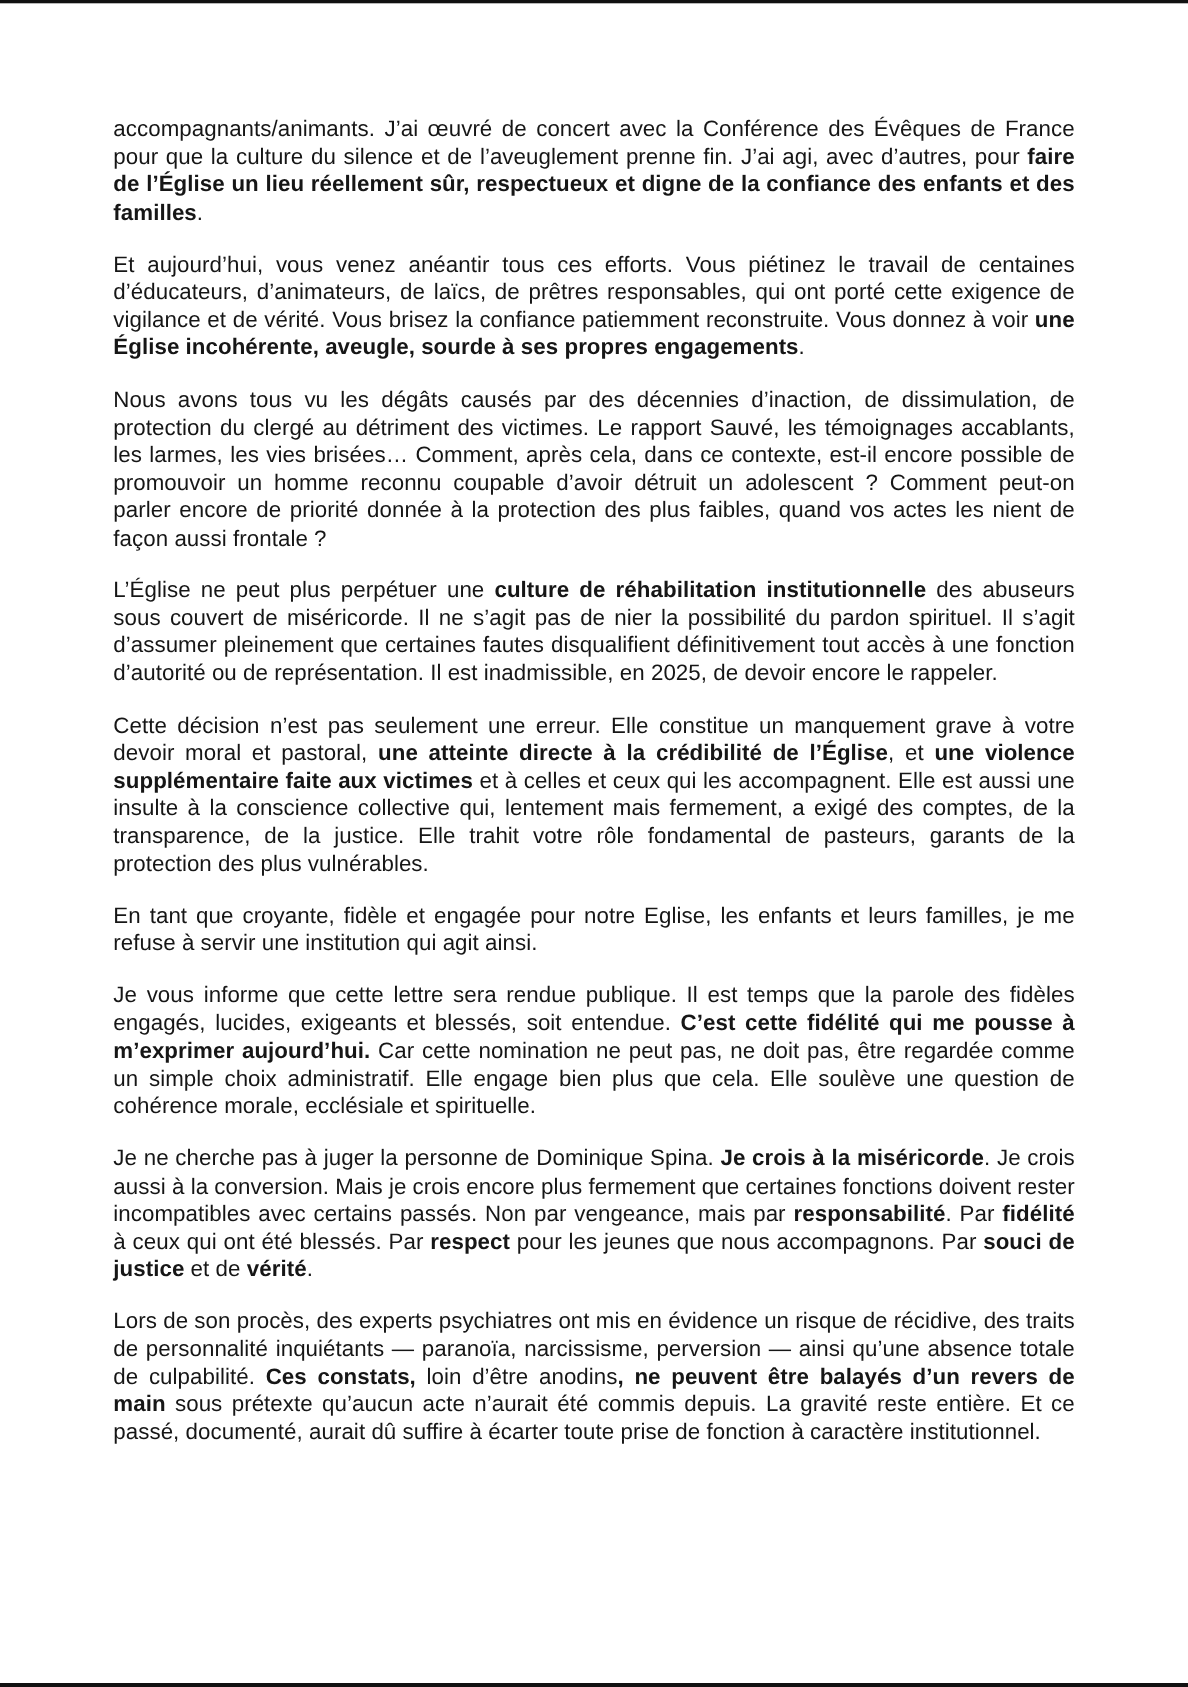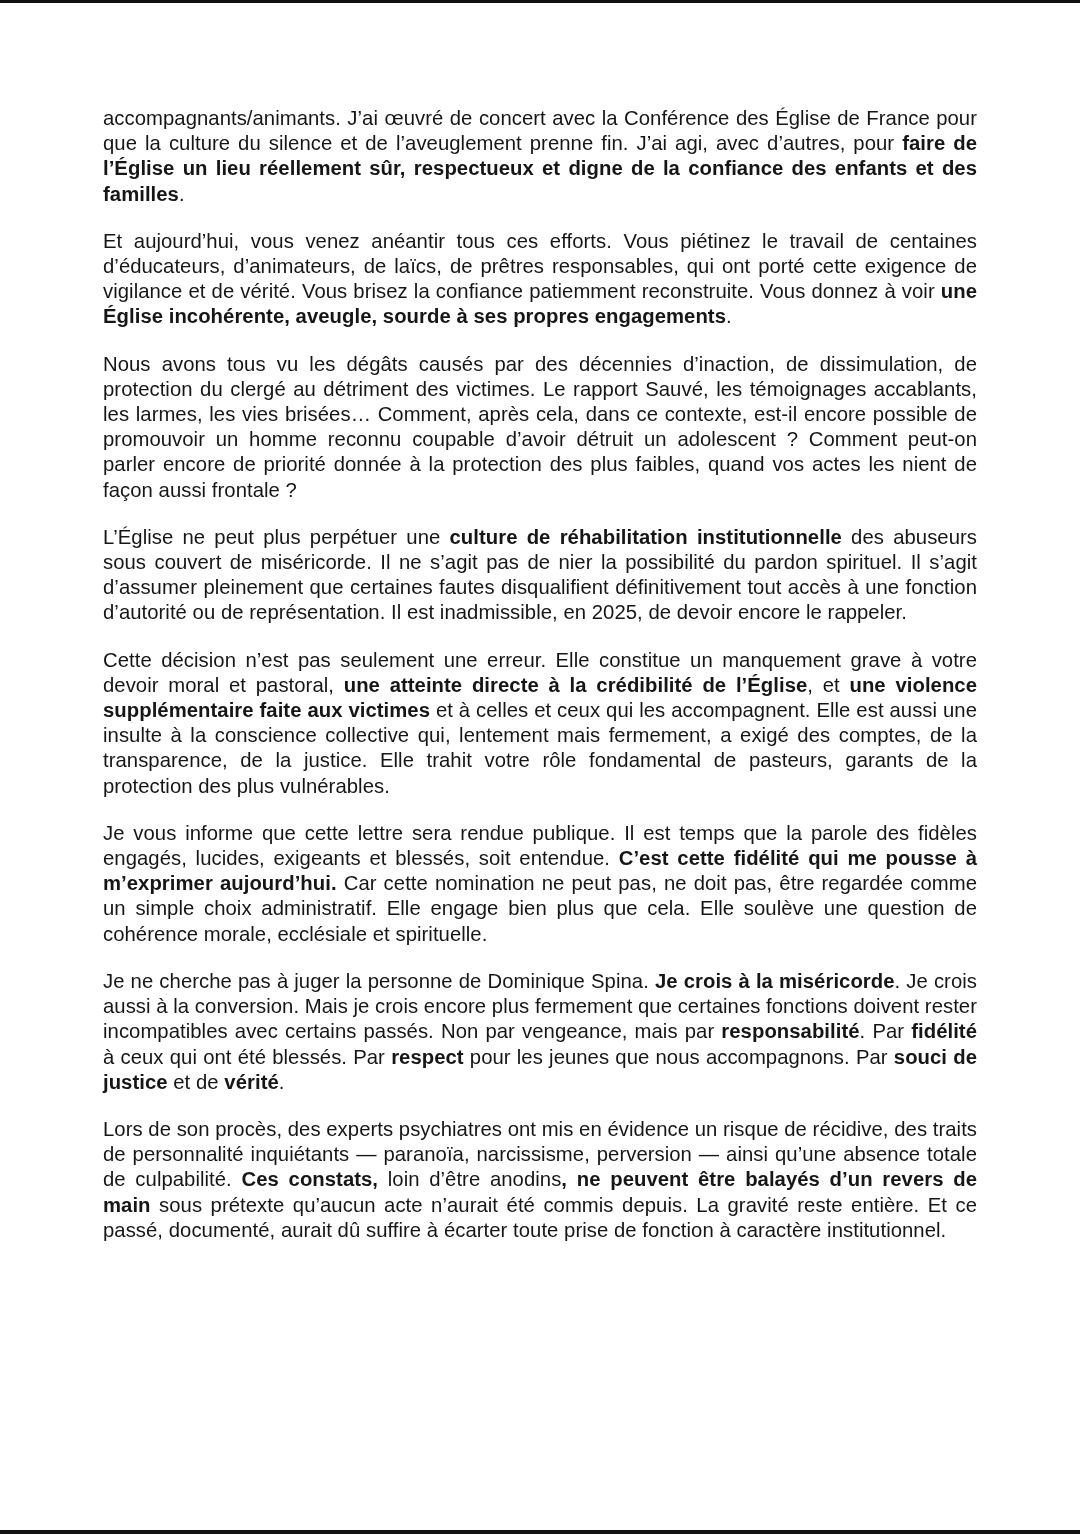--- a/index.html
+++ b/index.html
@@ -45,23 +45,24 @@
     .para b {
       font-weight: bold;
     }
   </style>
 </head>
 <body>
 
 <div class="top-bar"></div>
 
 <div class="page">
-  <p class="para"><span>accompagnants/animants. J’ai œuvré de concert avec la Conférence des Église de France pour que la culture du silence et de l’aveuglement prenne fin. J’ai agi, avec d’autres, pour </span><b>faire de l’Église un lieu réellement sûr, respectueux et digne de la confiance des enfants et des familles</b><span>.</span></p>
+  <p class="para"><span>accompagnants/animants. J’ai œuvré de concert avec la Conférence des Évêques de France pour que la culture du silence et de l’aveuglement prenne fin. J’ai agi, avec d’autres, pour </span><b>faire de l’Église un lieu réellement sûr, respectueux et digne de la confiance des enfants et des familles</b><span>.</span></p>
   <p class="para"><span>Et aujourd’hui, vous venez anéantir tous ces efforts. Vous piétinez le travail de centaines d’éducateurs, d’animateurs, de laïcs, de prêtres responsables, qui ont porté cette exigence de vigilance et de vérité. Vous brisez la confiance patiemment reconstruite. Vous donnez à voir </span><b>une Église incohérente, aveugle, sourde à ses propres engagements</b><span>.</span></p>
   <p class="para"><span>Nous avons tous vu les dégâts causés par des décennies d’inaction, de dissimulation, de protection du clergé au détriment des victimes. Le rapport Sauvé, les témoignages accablants, les larmes, les vies brisées… Comment, après cela, dans ce contexte, est-il encore possible de promouvoir un homme reconnu coupable d’avoir détruit un adolescent ? Comment peut-on parler encore de priorité donnée à la protection des plus faibles, quand vos actes les nient de façon aussi frontale ?</span></p>
   <p class="para"><span>L’Église ne peut plus perpétuer une </span><b>culture de réhabilitation institutionnelle</b><span> des abuseurs sous couvert de miséricorde. Il ne s’agit pas de nier la possibilité du pardon spirituel. Il s’agit d’assumer pleinement que certaines fautes disqualifient définitivement tout accès à une fonction d’autorité ou de représentation. Il est inadmissible, en 2025, de devoir encore le rappeler.</span></p>
   <p class="para"><span>Cette décision n’est pas seulement une erreur. Elle constitue un manquement grave à votre devoir moral et pastoral, </span><b>une atteinte directe à la crédibilité de l’Église</b><span>, et </span><b>une violence supplémentaire faite aux victimes</b><span> et à celles et ceux qui les accompagnent. Elle est aussi une insulte à la conscience collective qui, lentement mais fermement, a exigé des comptes, de la transparence, de la justice. Elle trahit votre rôle fondamental de pasteurs, garants de la protection des plus vulnérables.</span></p>
+  <p class="para"><span>En tant que croyante, fidèle et engagée pour notre Eglise, les enfants et leurs familles, je me refuse à servir une institution qui agit ainsi.</span></p>
   <p class="para"><span>Je vous informe que cette lettre sera rendue publique. Il est temps que la parole des fidèles engagés, lucides, exigeants et blessés, soit entendue. </span><b>C’est cette fidélité qui me pousse à m’exprimer aujourd’hui.</b><span> Car cette nomination ne peut pas, ne doit pas, être regardée comme un simple choix administratif. Elle engage bien plus que cela. Elle soulève une question de cohérence morale, ecclésiale et spirituelle.</span></p>
   <p class="para"><span>Je ne cherche pas à juger la personne de Dominique Spina. </span><b>Je crois à la miséricorde</b><span>. Je crois aussi à la conversion. Mais je crois encore plus fermement que certaines fonctions doivent rester incompatibles avec certains passés. Non par vengeance, mais par </span><b>responsabilité</b><span>. Par </span><b>fidélité</b><span> à ceux qui ont été blessés. Par </span><b>respect</b><span> pour les jeunes que nous accompagnons. Par </span><b>souci de justice</b><span> et de </span><b>vérité</b><span>.</span></p>
   <p class="para"><span>Lors de son procès, des experts psychiatres ont mis en évidence un risque de récidive, des traits de personnalité inquiétants — paranoïa, narcissisme, perversion — ainsi qu’une absence totale de culpabilité. </span><b>Ces constats,</b><span> loin d’être anodins</span><b>, ne peuvent être balayés d’un revers de main</b><span> sous prétexte qu’aucun acte n’aurait été commis depuis. La gravité reste entière. Et ce passé, documenté, aurait dû suffire à écarter toute prise de fonction à caractère institutionnel.</span></p>
 </div>
 
 <div class="bottom-bar"></div>
 
 </body></html>

